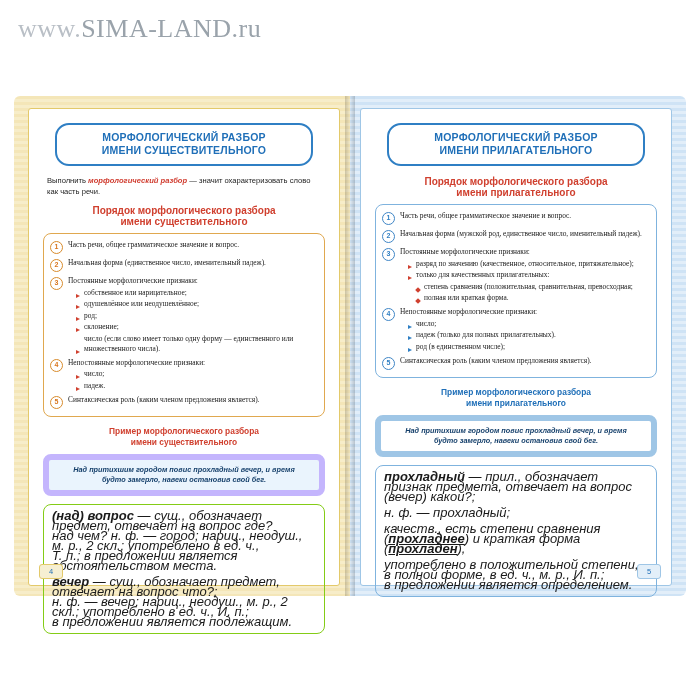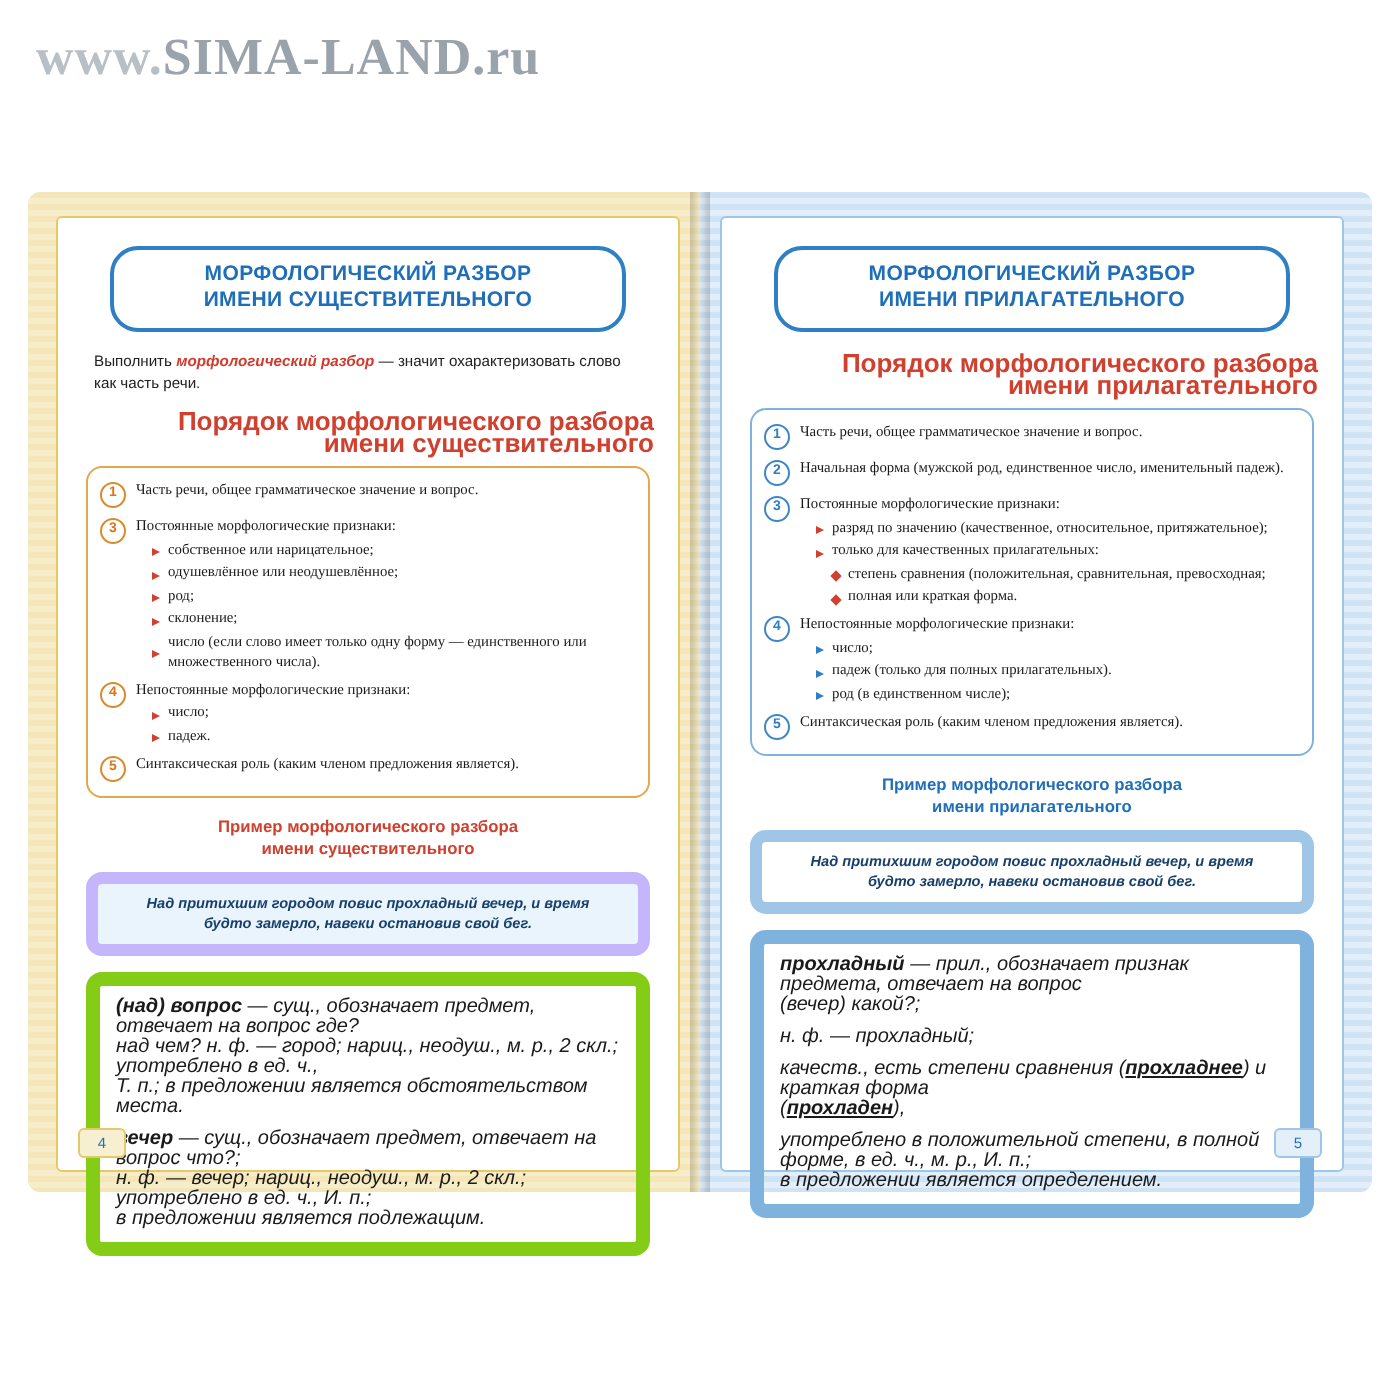--- a/index.html
+++ b/index.html
@@ -7,21 +7,21 @@
     width:700px;height:700px;
     background:#ffffff;
     font-family:"Liberation Sans", sans-serif;
     overflow:hidden;
     position:relative;
   }
   .watermark{
     position:absolute;left:18px;top:14px;
     font-family:"Liberation Serif", serif;
     font-size:26px;color:#b9bfc6;letter-spacing:0.5px;
-    font-weight:700;
+    font-weight:400;
   }
   .watermark .dom{color:#9aa3ab;}
   
   .book{
     position:absolute;left:14px;top:96px;width:672px;height:500px;
     display:flex;
   }
   .page{
     position:relative;
     width:336px;height:500px;
@@ -71,43 +71,43 @@
     font-size:10.5px;
     line-height:13px;
     letter-spacing:.2px;
   }
   .intro{
     font-size:7.6px;line-height:10.5px;color:#222;
     margin:0 4px 8px 6px;
   }
   .intro .red{color:#d03b2e;font-style:italic;font-weight:bold;}
   .sub-title{
-    text-align:right;color:#d0402f;font-weight:bold;
-    font-size:13px;line-height:11px;margin-bottom:6px;
+    text-align:center;color:#d0402f;font-weight:bold;
+    font-size:10px;line-height:11px;margin-bottom:6px;
   }
 
   
   .order-box{
     border:1px solid #e0a84f;border-radius:8px;
     padding:6px 8px 7px 6px;margin:0 2px 9px;
     background:#fff;
   }
   .order-box.blue{border-color:#7fb3de;}
   .item{display:flex;align-items:flex-start;margin-bottom:4px;}
   .item:last-child{margin-bottom:0;}
   .num{
     flex:0 0 auto;width:11px;height:11px;border-radius:50%;
     border:1px solid #d88b2c;color:#d8761e;
     font-size:7px;line-height:9.5px;text-align:center;
     margin-right:5px;margin-top:1px;font-weight:bold;
   }
   .num.blue{border-color:#3f86c6;color:#2f7fc4;}
   .txt{font-size:7.4px;line-height:10px;color:#1a1a1a;flex:1;font-family:Liberation Serif, serif;}
   .sub{margin-left:8px;}
-  .sub .li{display:flex;align-items:center;margin-top:1.5px;}
+  .sub .li{display:flex;align-items:flex-end;margin-top:1.5px;}
   .bullet{
     flex:0 0 auto;width:0;height:0;margin:3px 4px 0 0;
     border-left:4px solid #d0402f;
     border-top:2.5px solid transparent;border-bottom:2.5px solid transparent;
   }
   .bullet.blue{border-left-color:#2f7fc4;}
   .diamond{
     flex:0 0 auto;width:4px;height:4px;background:#d0402f;
     transform:rotate(45deg);margin:3px 4px 0 0;
   }
@@ -121,23 +121,23 @@
   .quote-box{
     border:6px solid #c4b5fd;border-radius:8px;
     background:#eaf4fd;
     padding:5px 8px;margin:0 2px 8px;
     text-align:center;
     font-size:7.3px;line-height:10px;font-style:italic;color:#16406b;
     font-weight:bold;
   }
   .quote-box.plain{background:#fff;border-color:#9fc6e6;}
   .analysis{
-    border:7px solid #84cc16;border-radius:8px;
+    border:1px solid #84cc16;border-radius:8px;
     padding:6px 8px;margin:0 2px;
-    font-size:10px;line-height:10px;color:#1a1a1a;
+    font-size:13px;line-height:10px;color:#1a1a1a;
   }
   .analysis.blue{border-color:#7fb3de;}
   .analysis p{margin:0 0 6px;}
   .analysis p:last-child{margin-bottom:0;}
   .analysis .hw{font-weight:bold;font-style:italic;}
   .analysis .it{font-style:italic;}
   .analysis .u{text-decoration:underline;font-style:italic;font-weight:bold;}
 
   .pagenum{
     position:absolute;bottom:6px;
@@ -173,20 +173,24 @@
         <div>имени существительного</div>
       </div>
 
       <div class="order-box">
 
         <div class="item">
           <div class="num">1</div>
           <div class="txt">Часть речи, общее грамматическое значение и вопрос.</div>
         </div>
 
+        <div class="item">
+          <div class="num">2</div>
+          <div class="txt">Начальная форма (единственное число, именительный падеж).</div>
+        </div>
 
         <div class="item">
           <div class="num">3</div>
           <div class="txt">
             <div>Постоянные морфологические признаки:</div>
             <div class="sub">
               <div class="li">
                   <span class="bullet"></span>
                   <span>собственное или нарицательное;</span>
                 </div>

